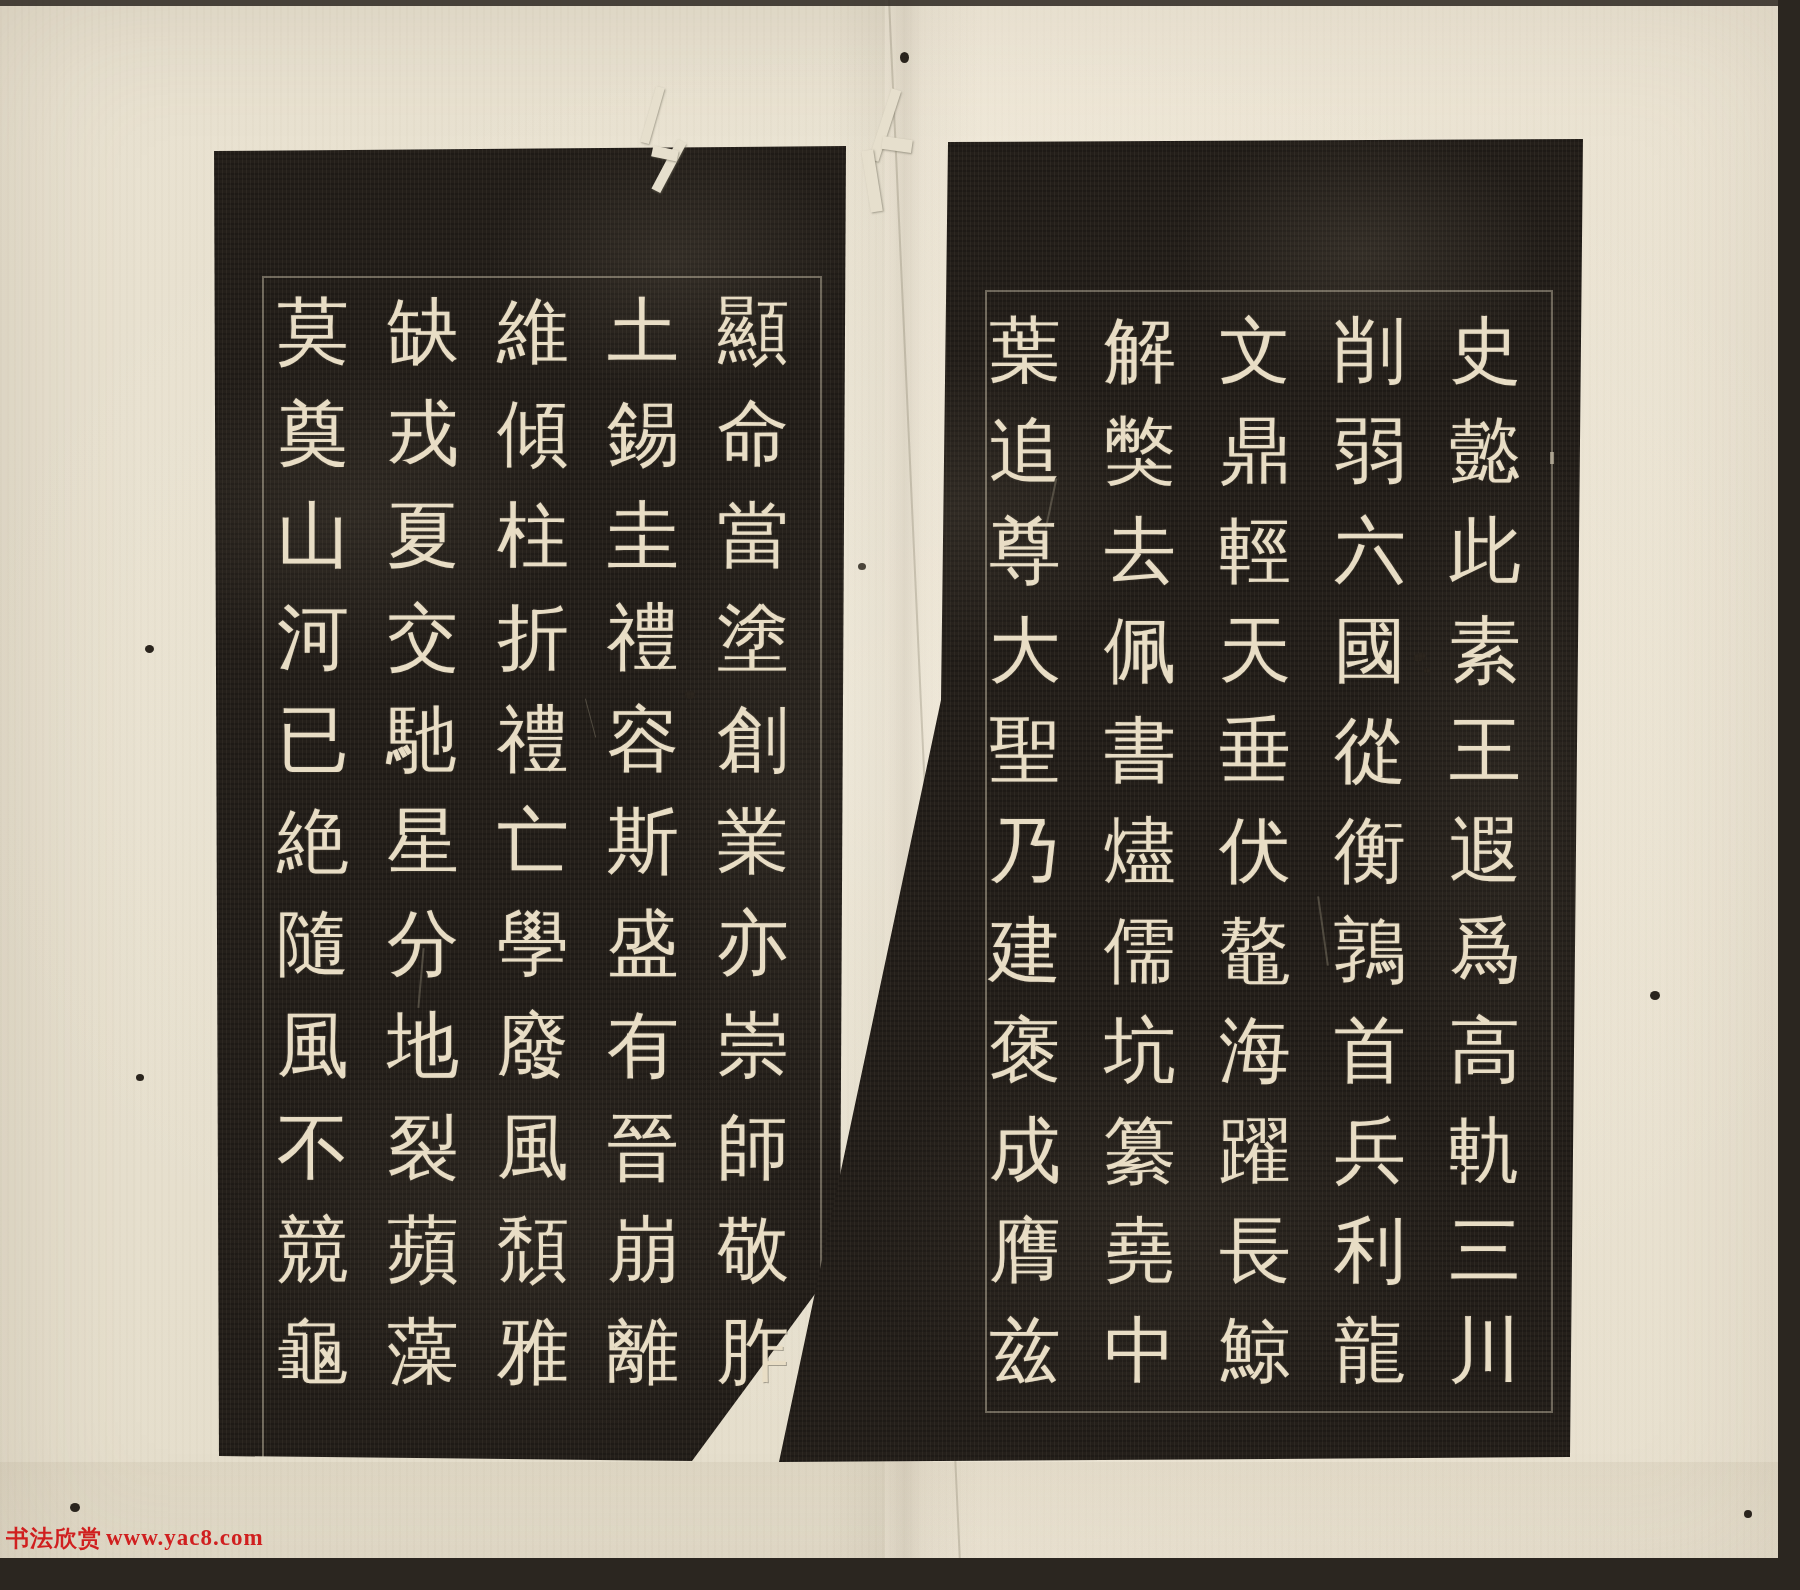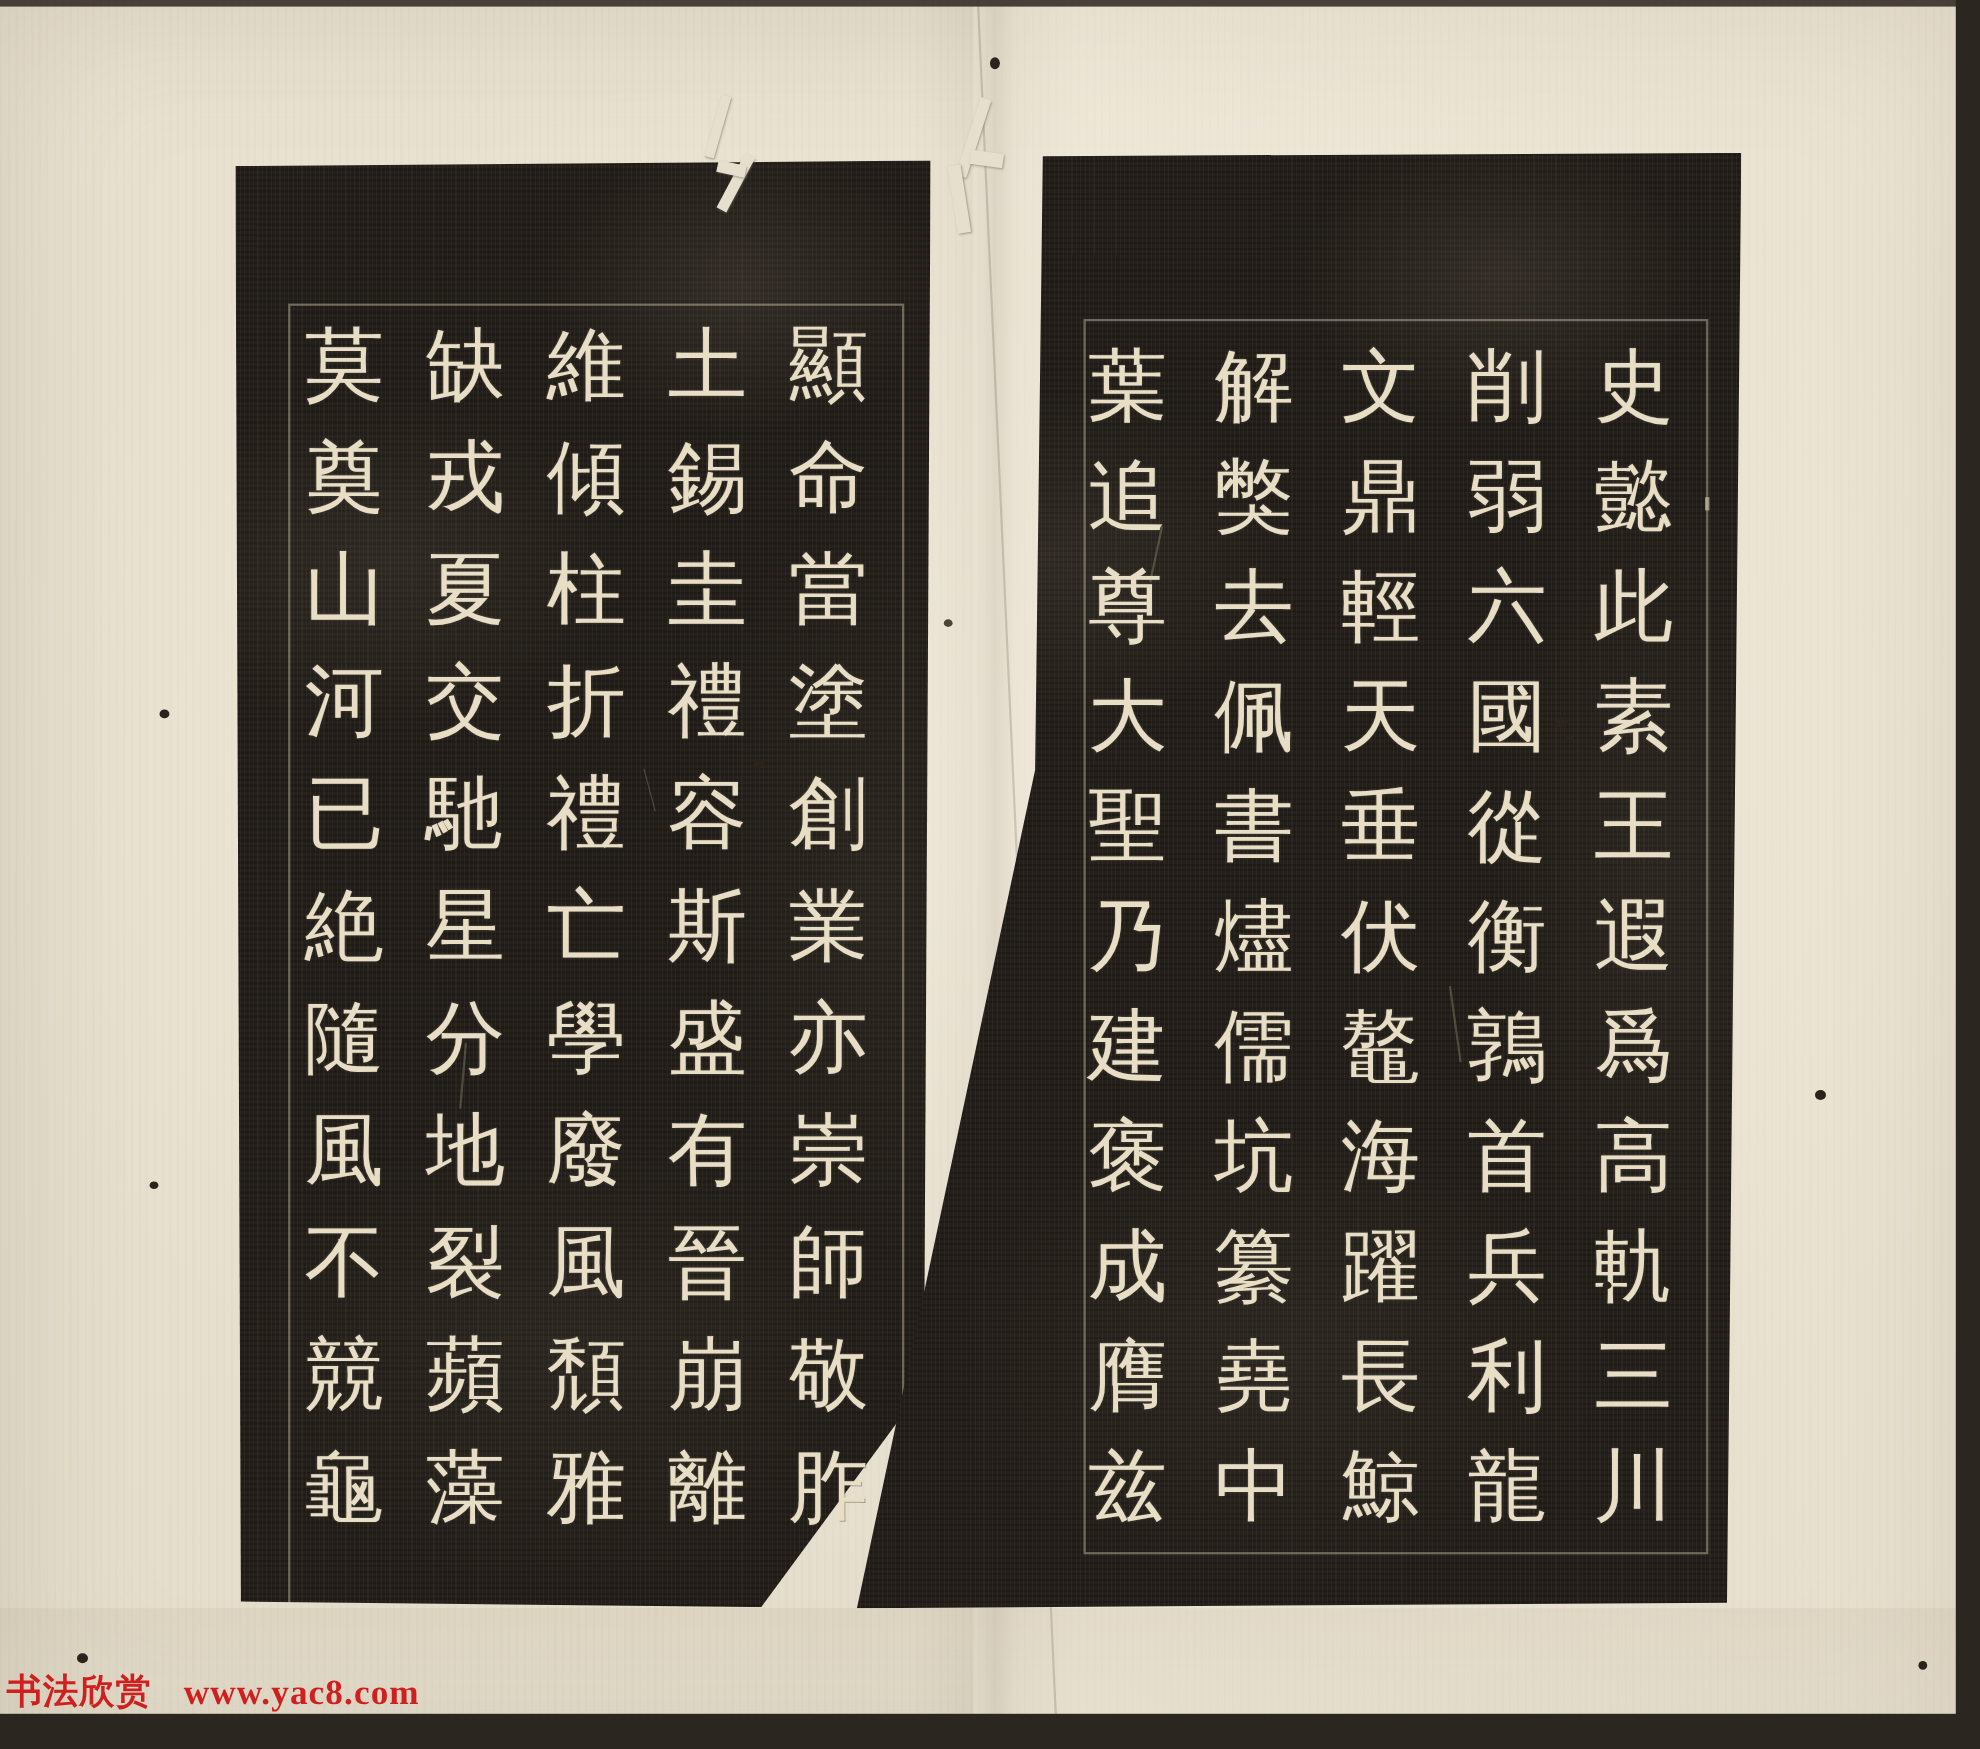--- a/index.html
+++ b/index.html
@@ -55,22 +55,22 @@
   .tear{position:absolute;background:#e6dfcd;box-shadow:1px 1px 2px rgba(110,105,90,.55);}
   .speck{position:absolute;background:#2a241d;border-radius:50%;}
   .scratch{position:absolute;background:rgba(222,212,186,.24);}
   
   .edge{position:absolute;background:#2b2620;}
   #edge-top{left:0;top:0;width:1800px;height:6px;opacity:.85;}
   #edge-right{left:1778px;top:0;width:22px;height:1590px;}
   #edge-bottom{left:0;top:1558px;width:1800px;height:32px;}
   
   #watermark{
-    position:absolute;left:6px;top:1520px;height:36px;display:flex;align-items:center;gap:29px;
-    font-family:"Liberation Serif", serif;font-weight:bold;font-size:32px;color:#d01f1f;
+    position:absolute;left:6px;top:1520px;height:36px;display:flex;align-items:center;gap:4px;
+    font-family:"Liberation Serif", serif;font-weight:bold;font-size:23px;color:#d01f1f;
     letter-spacing:1px;white-space:nowrap;z-index:40;
   }
 </style>
 </head>
 <body>
 
 <div id="photo">
 
   <div class="right-paper-tint"></div>
   <div class="fold-shade"></div>

